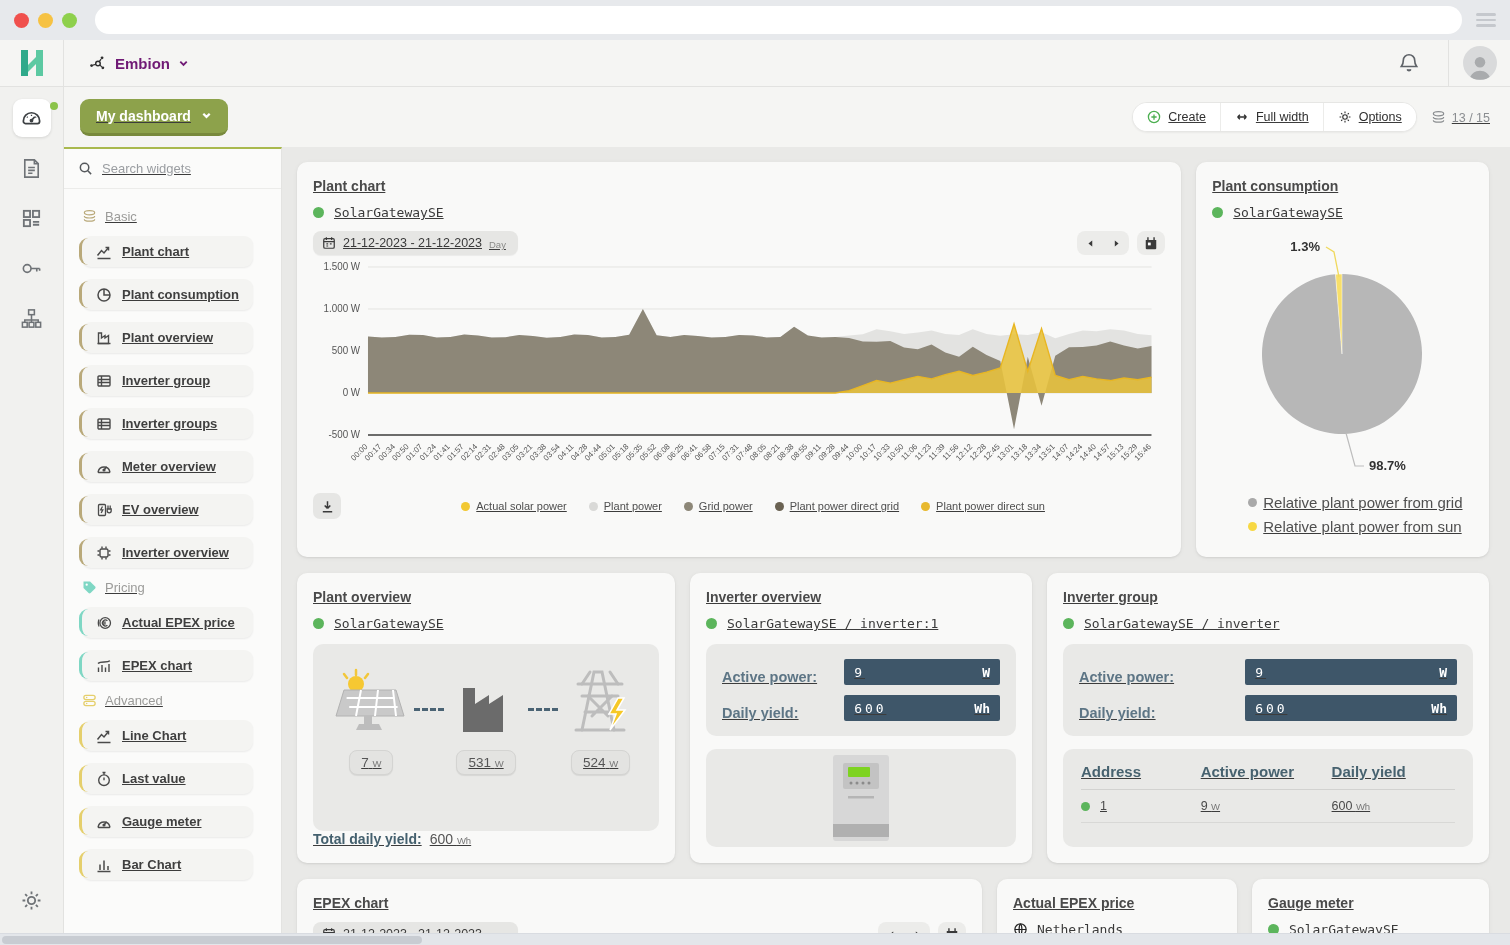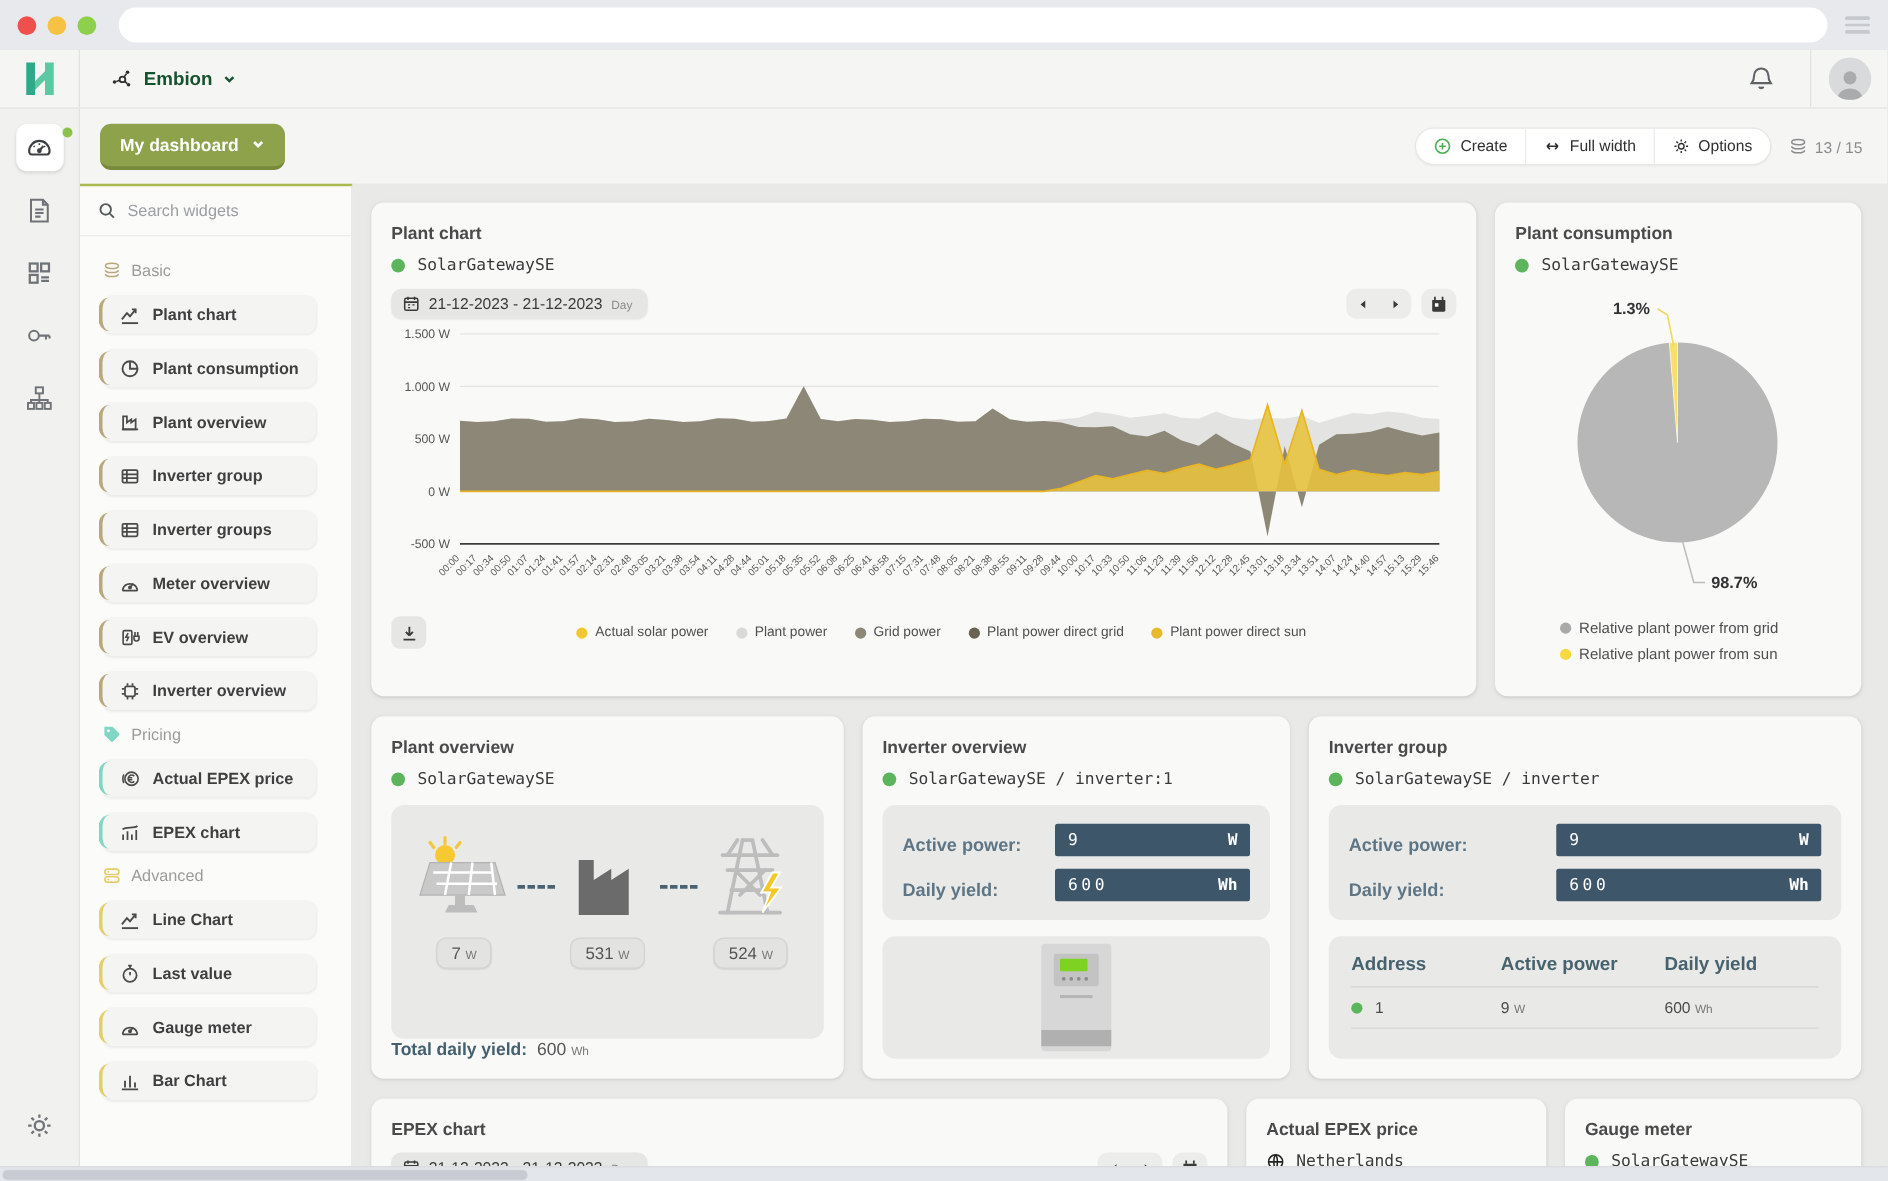--- a/index.html
+++ b/index.html
@@ -11,28 +11,28 @@
   .lights { display:flex; gap:9px; margin-right:18px; }
   .light { width:15px; height:15px; border-radius:50%; }
   .urlbar { flex:1; height:28px; background:#fff; border-radius:14px; border:none; outline:none;
     padding:0 14px; font-size:13px; color:#333; }
   .menu-ic { width:20px; margin-left:14px; display:flex; flex-direction:column; gap:3px; cursor:pointer; }
   .menu-ic span { height:2.5px; background:#c5c8cd; border-radius:2px; }
 
   
   .app-header { height:47px; background:#f5f5f3; border-bottom:1px solid #e2e2e0; display:flex; align-items:stretch; }
   .logo-cell { width:64px; border-right:1px solid #e2e2e0; display:flex; align-items:center; justify-content:center; }
-  .brand { display:flex; align-items:center; gap:8px; padding-left:24px; font-weight:bold; font-size:15px; color:#14532d; cursor:pointer; }
+  .brand { display:flex; align-items:center; gap:8px; padding-left:24px; font-weight:bold; font-size:15px; color:#701a75; cursor:pointer; }
   .hd-right { margin-left:auto; display:flex; align-items:center; }
   .bell { color:#5f6368; width:22px; height:22px; margin-right:28px; cursor:pointer; }
   .avatar-cell { width:62px; align-self:stretch; border-left:1px solid #e2e2e0; display:flex; align-items:center; justify-content:center; }
   .avatar { width:34px; height:34px; border-radius:50%; background:#d9dadb; overflow:hidden; display:flex; align-items:flex-end; justify-content:center; cursor:pointer; }
 
   
-  .app-body { display:flex; height:858px; }
+  .app-body { display:flex; height:858px;text-decoration:underline; }
   .rail { width:64px; background:#f1f1ef; border-right:1px solid #e2e2e0; display:flex; flex-direction:column; align-items:center; padding-top:12px; }
   .rail-btn { width:38px; height:38px; border-radius:9px; display:flex; align-items:center; justify-content:center;
     color:#6f7377; margin-bottom:12px; cursor:pointer; position:relative; }
   .rail-btn svg { width:23px; height:23px; }
   .rail-btn.active { background:#fff; box-shadow:0 1px 3px rgba(0,0,0,.12); color:#3c4043; }
   .rail-dot { position:absolute; right:-7px; top:3px; width:8px; height:8px; border-radius:50%; background:#8bc34a; }
   .rail-spacer { flex:1; }
   .rail-gear { margin-bottom:26px; color:#6f7377; }
 
   .right-side { flex:1; display:flex; flex-direction:column; min-width:0; }
@@ -93,21 +93,21 @@
   .pc-footer { display:flex; align-items:center; margin-top:2px; }
   .dl-btn { width:28px; height:26px; background:#e6e6e4; border-radius:7px; border:none; display:flex; align-items:center; justify-content:center; color:#3a3a3a; cursor:pointer; }
   .dl-btn svg { width:15px; height:15px; }
   .legend { flex:1; display:flex; justify-content:center; gap:22px; }
   .leg-item { display:flex; align-items:center; gap:6px; font-size:11px; color:#4f4f4f; cursor:pointer; }
   .leg-dot { width:9px; height:9px; border-radius:50%; }
 
   
   .card-consumption { width:293px; height:395px; }
   .pie-legend { margin-top:2px; padding-left:36px; display:flex; flex-direction:column; gap:7px; }
-  .pie-legend .leg-item { font-size:12px; }
+  .pie-legend .leg-item { font-size:15px; }
 
   
   .card-overview { width:378px; height:290px; display:flex; flex-direction:column; }
   .po-panel { background:#e9e9e7; border-radius:10px; margin-top:13px; flex:1; padding:18px 16px 0; }
   .po-flow { display:flex; align-items:flex-start; }
   .po-col { display:flex; flex-direction:column; align-items:center; width:86px;text-align:right; }
   .po-icon { height:72px; display:flex; align-items:flex-end; justify-content:center; }
   .po-dash { flex:1; border-top:3px dashed #4a6374; margin-top:46px; min-width:30px; }
   .po-pill { margin-top:16px; background:#e3e3e1; border:1px solid #d4d4d2; border-radius:8px; padding:4px 11px;
     font-size:13.5px; color:#555; box-shadow:0 1px 1px rgba(0,0,0,.08); white-space:nowrap; }

